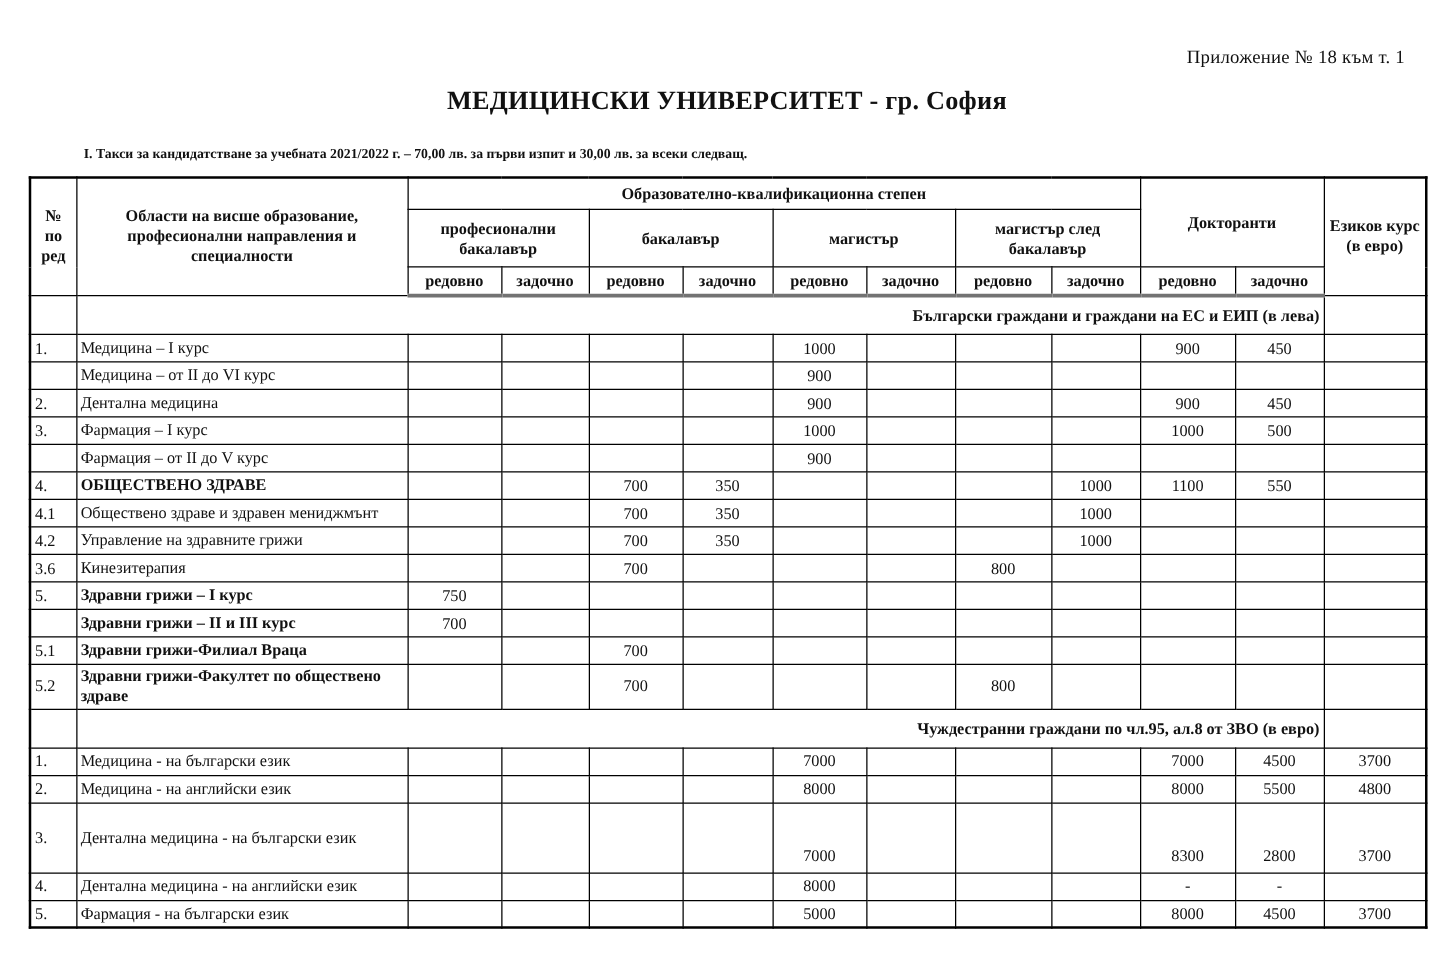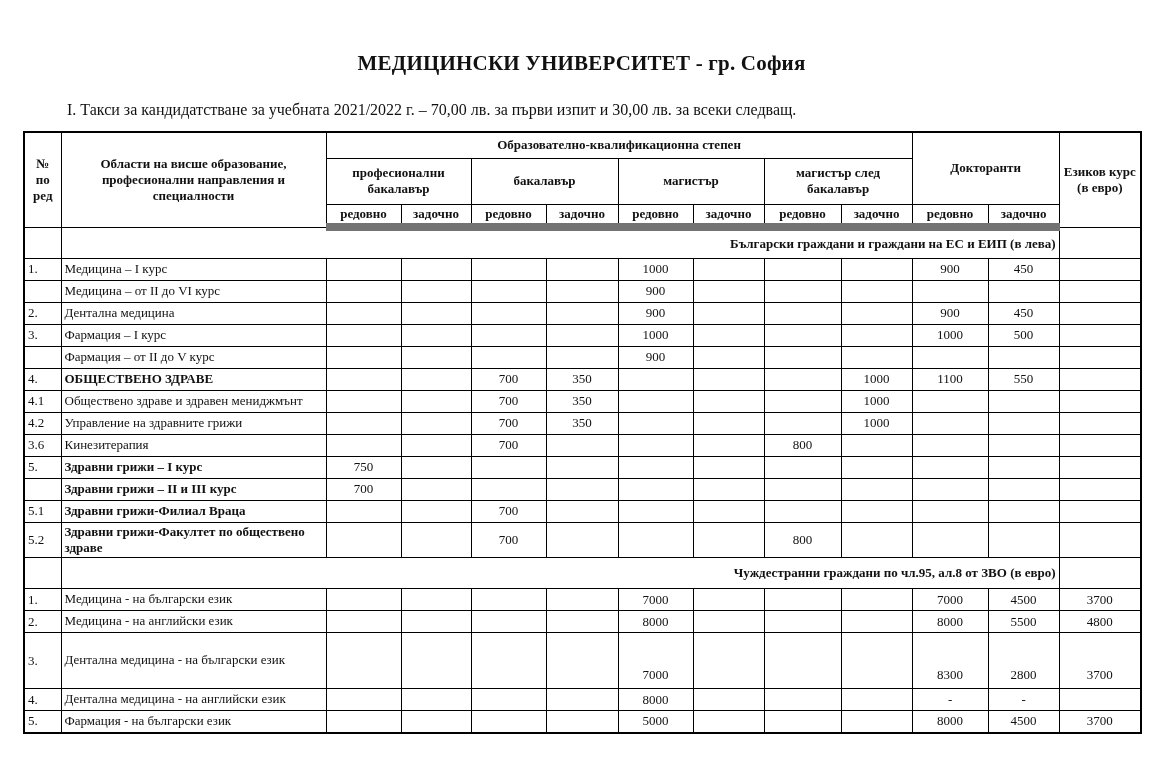--- a/index.html
+++ b/index.html
@@ -21,22 +21,22 @@
   }
   .title {
     text-align: center;
     font-weight: bold;
     font-size: 21px;
     margin-top: 13px;
     letter-spacing: 0.2px;
   }
   .intro {
     margin: 22px 0 0 44px;
-    font-weight: normal;
-    font-size: 16px;
+    font-weight: bold;
+    font-size: 11px;
     line-height: 1.5;
   }
 
   table.fees {
     border-collapse: collapse;
     table-layout: fixed;
     width: 1117px;
     margin-top: 9px;
     border: 2px solid #000;
   }
@@ -48,21 +48,21 @@
     overflow: hidden;
   }
   thead th {
     font-weight: bold;
     text-align: center;
     line-height: 1.22;
     padding: 2px 3px;
   }
   thead tr.h1 th { height: 26px; }
   thead tr.h2 th { height: 46px; }
-  thead tr.h3 th { height: 23px; border-bottom: 8px solid #737373; }
+  thead tr.h3 th { height: 23px; border-bottom: 3px solid #737373; }
   th.span-head { font-size: 13.5px; }
 
   tbody td { height: 22px; }
   tr.section-row td { height: 31px; }
   td.section-title {
     font-weight: bold;
     font-size: 13.5px;
     padding-left: 9px;
     text-align: right;
   }
@@ -72,20 +72,21 @@
   td.val { text-align: center; }
   td.dz { border-left: 2px solid #555; }
   tr.tall td { height: 56px; }
   tr.tall td.val { vertical-align: bottom; padding-bottom: 5px; }
   tr.tall td.label, tr.tall td.num { vertical-align: middle; }
 </style>
 </head>
 <body>
 
 <div class="page">
+  <div class="annex">Приложение № 18 към т. 1</div>
   <div class="title">МЕДИЦИНСКИ УНИВЕРСИТЕТ - гр. София</div>
   <div class="intro">
     <div>I. Такси за кандидатстване за учебната 2021/2022 г. – 70,00 лв. за първи изпит и 30,00  лв. за всеки следващ.</div>
   </div>
 
   <table class="fees">
     <colgroup>
       <col style="width:37px">
         <col style="width:265px">
       <col style="width:75px">

